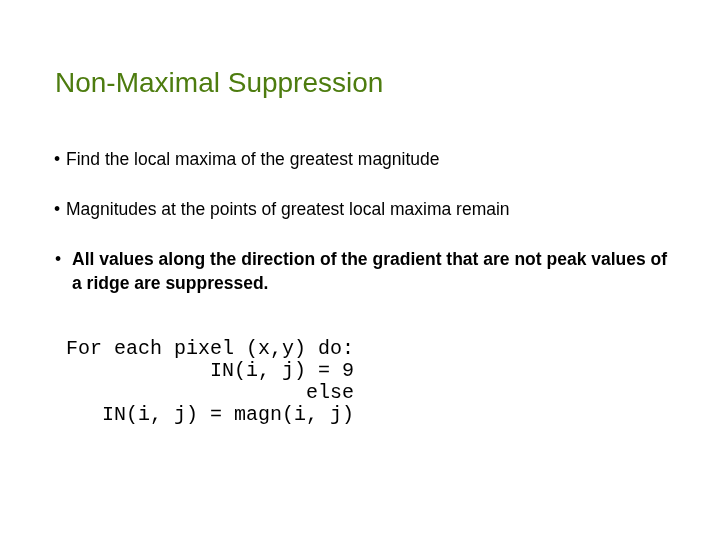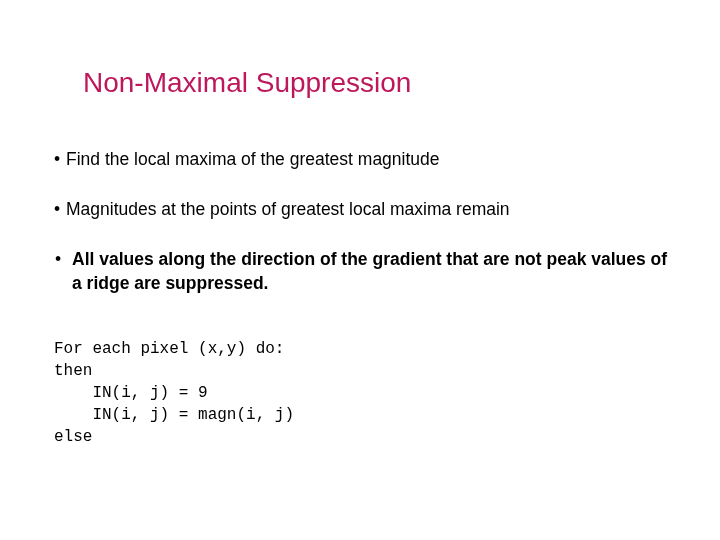--- a/index.html
+++ b/index.html
@@ -27,24 +27,23 @@
   
   #slide-title {
     position: absolute;
     left: 55px;
     top: 66px;
     width: 620px;
     font-family: "Liberation Sans", sans-serif;
     font-size: 28px;
     line-height: 34px;
     font-weight: 400;
-    color: #be185d;
+    color: #4d7c0f;
     white-space: nowrap;
     letter-spacing: 0px;
-    margin-left: 28px;
   }
 
   
   #body-list {
     position: absolute;
     left: 54px;
     top: 147px;
     width: 610px;
     margin: 0;
     padding: 0;
@@ -92,25 +91,26 @@
     font-weight: bold;
   }
 
   
   #code-block {
     position: absolute;
     left: 54px;
     top: 338px;
     margin: 0;
     font-family: "Liberation Mono", "DejaVu Sans Mono", monospace;
-    font-size: 16px;
+    font-size: 20px;
     line-height: 22px;
     color: #000000;
     white-space: pre;
     letter-spacing: 0px;
+    text-align: right;
   }
   .code-line {
     display: block;
     height: 22px;
   }
 </style>
 </head>
 <body>
 
 <div id="slide">
@@ -129,15 +129,15 @@
       <span class="bullet-text">Magnitudes at the points of greatest local maxima remain</span>
     </li>
 
     <li class="bullet wide">
       <span class="bullet-marker">•</span>
       <span class="bullet-text"> All values along the direction of the gradient that are not peak values of a ridge are suppressed.</span>
     </li>
 
   </ul>
 
-  <pre id="code-block"><span class="code-line">For each pixel (x,y) do:</span><span class="code-line">then</span><span class="code-line">    IN(i, j) = 9</span><span class="code-line">    IN(i, j) = magn(i, j)</span><span class="code-line">else</span></pre>
+  <pre id="code-block"><span class="code-line">For each pixel (x,y) do:</span><span class="code-line">    IN(i, j) = 9</span><span class="code-line">else</span><span class="code-line">    IN(i, j) = magn(i, j)</span></pre>
 
 </div>
 
 </body></html>

